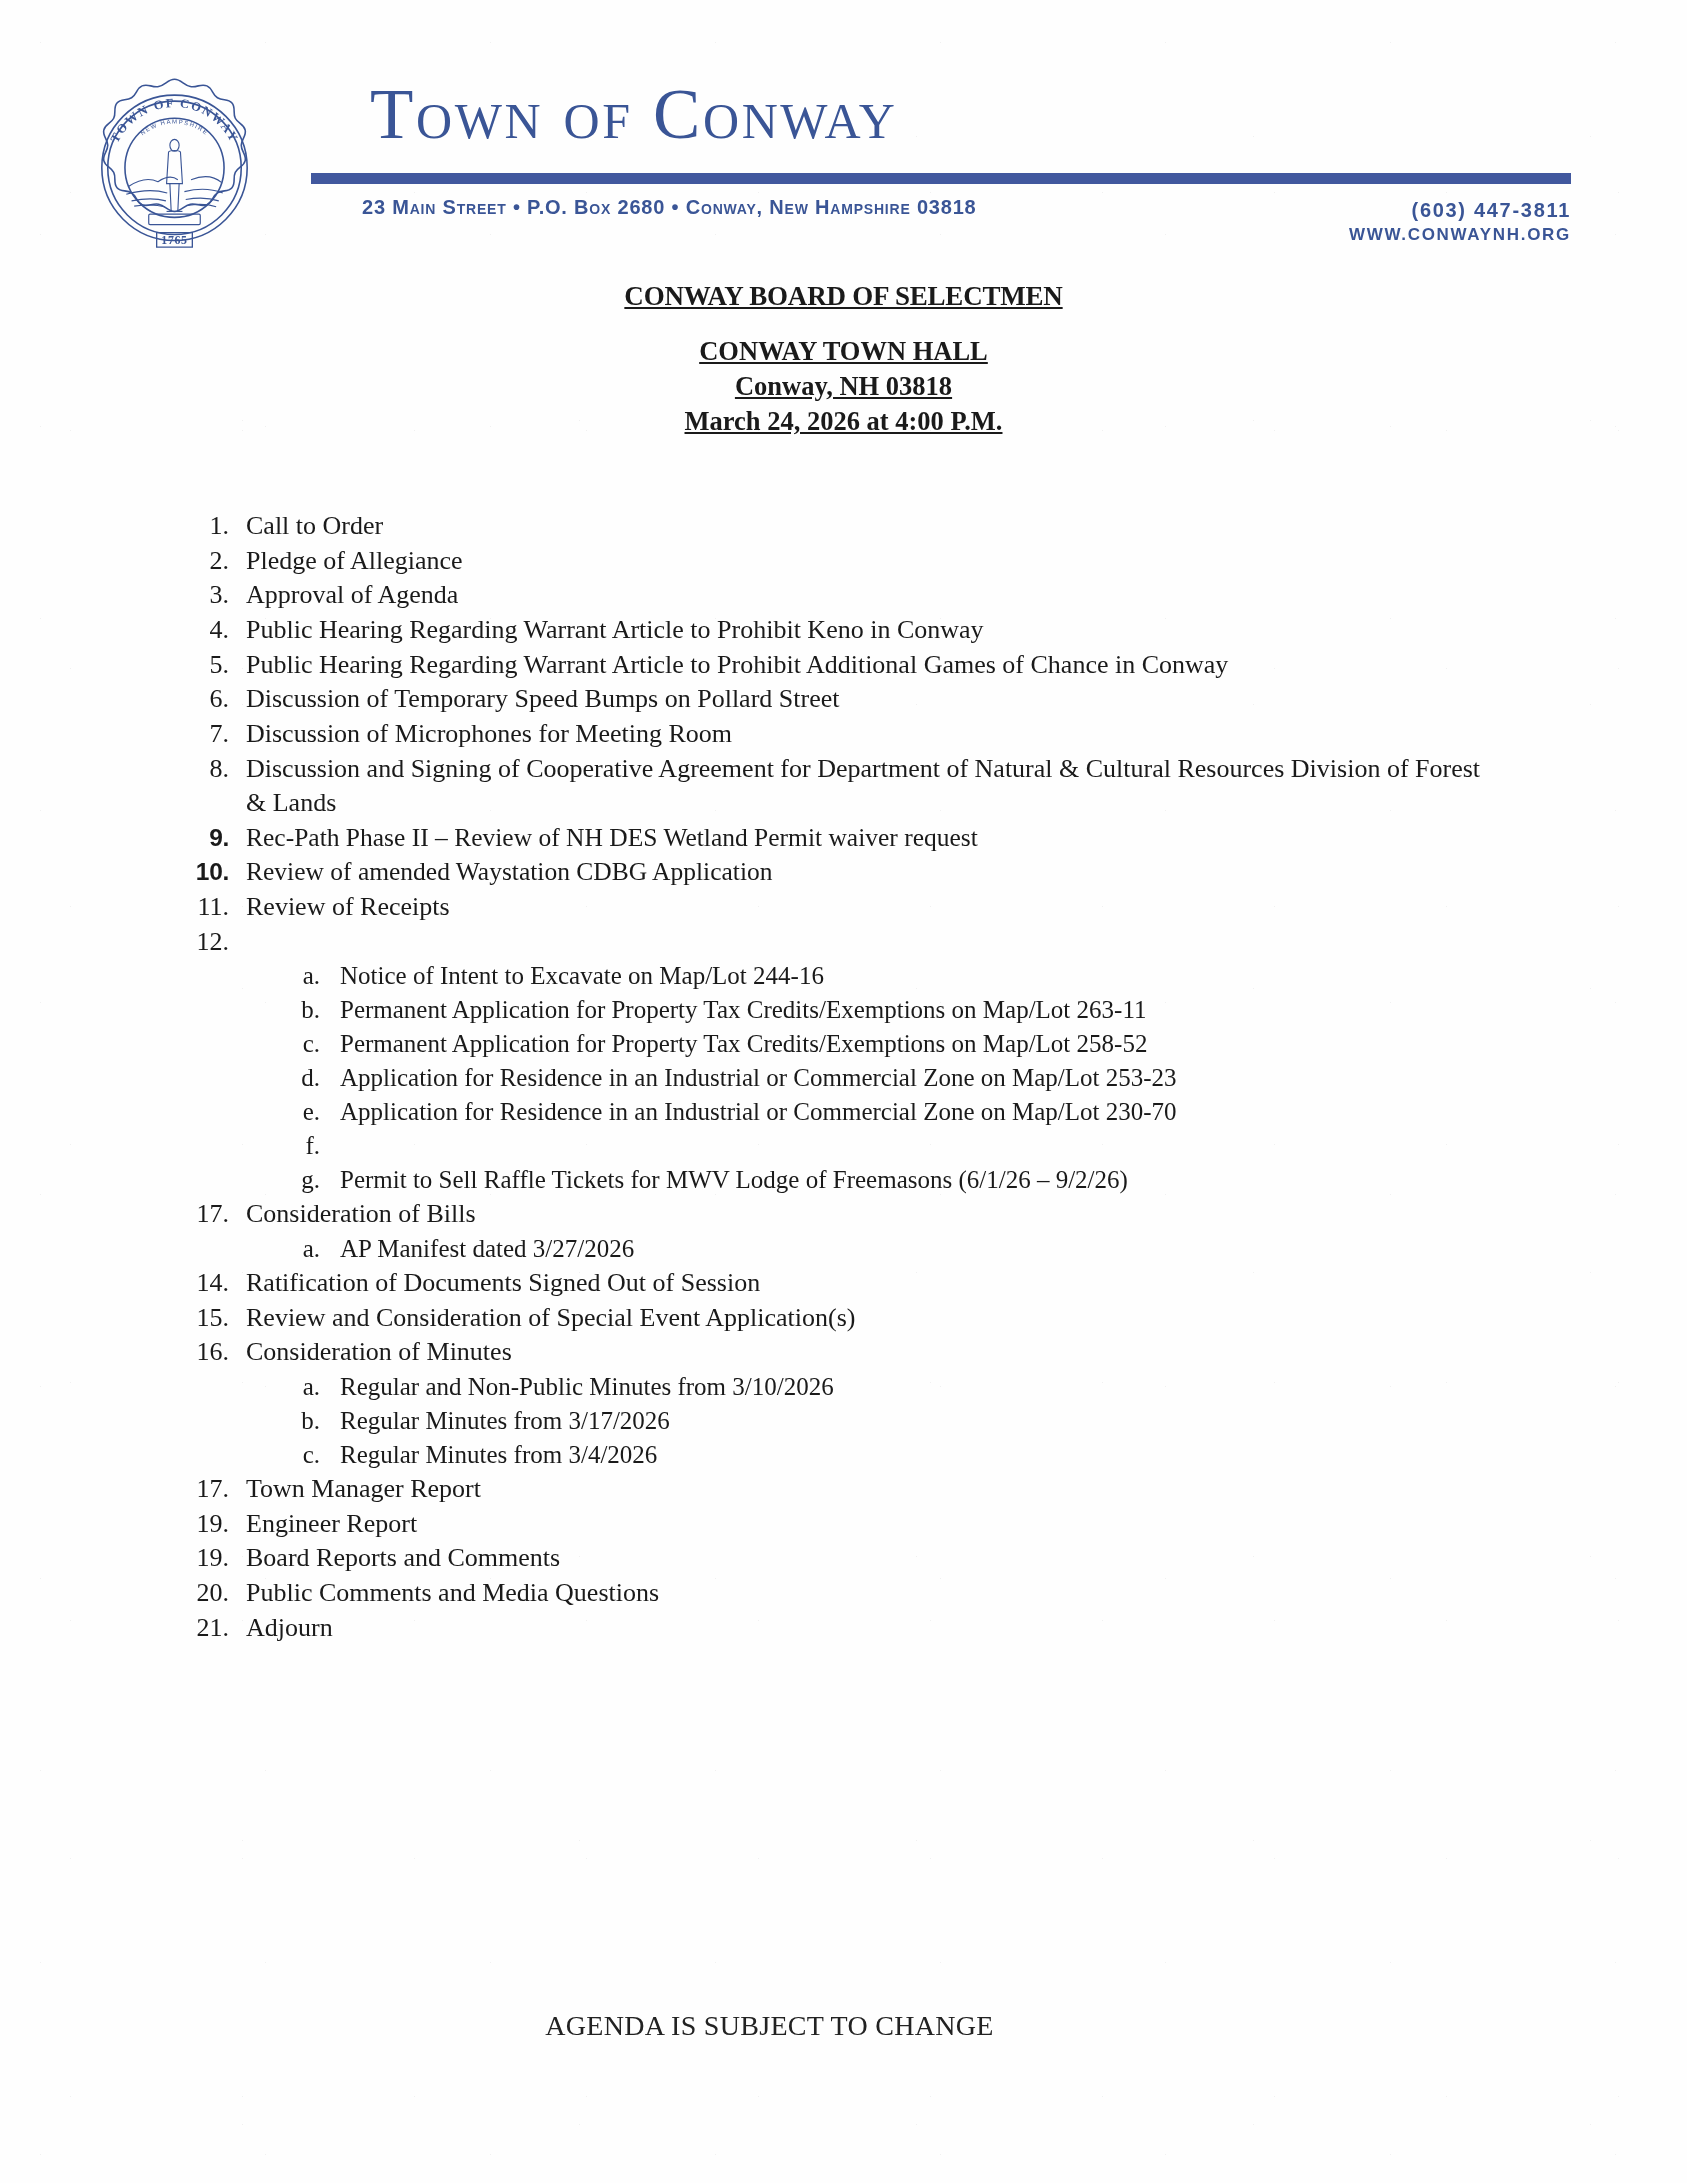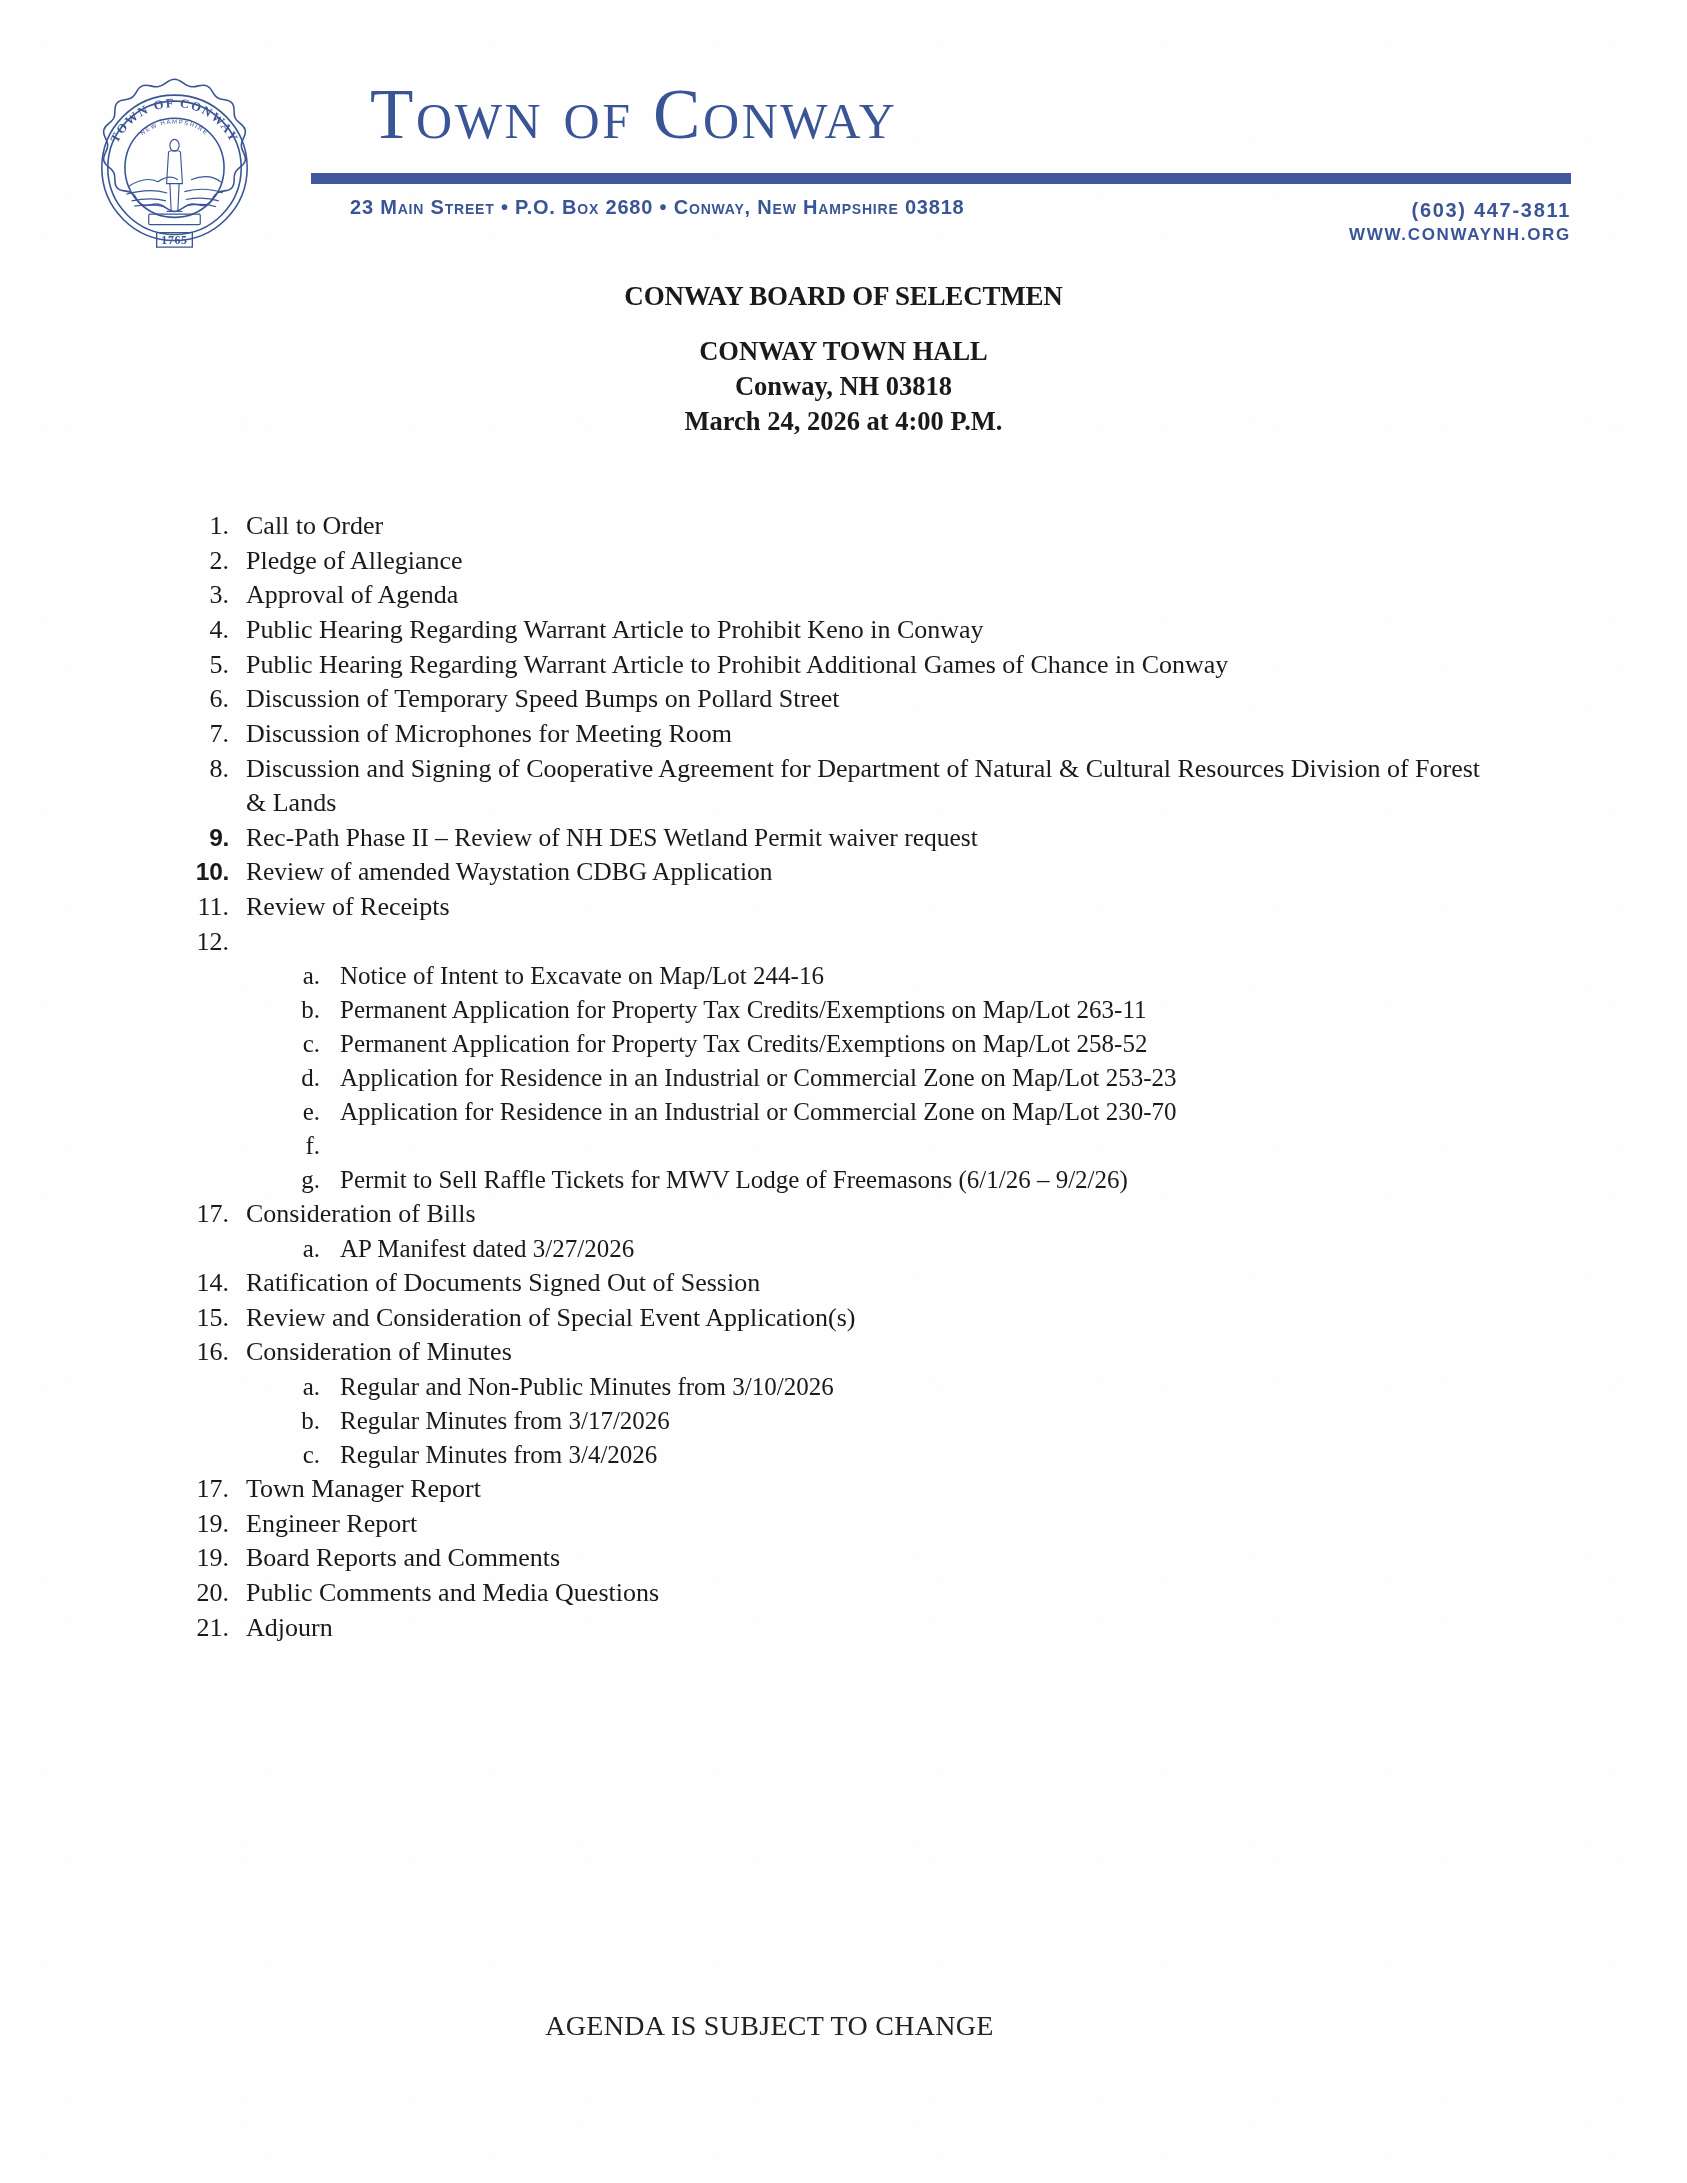--- a/index.html
+++ b/index.html
@@ -58,21 +58,21 @@
     position: absolute;
     left: 311px;
     top: 173px;
     width: 1260px;
     height: 10.6px;
     background: #41589e;
   }
 
   .lh-address {
     position: absolute;
-    left: 350px;
+    left: 362px;
     top: 196px;
     font-family: "Liberation Sans", "DejaVu Sans", sans-serif;
     font-size: 20px;
     font-weight: bold;
     letter-spacing: 0.8px;
     color: #3a5596;
     font-variant: small-caps;
     white-space: nowrap;
   }
 
@@ -100,20 +100,21 @@
     white-space: nowrap;
   }
 
   
   .doc-head {
     position: absolute;
     left: 0;
     top: 283px;
     width: 1687px;
     text-align: center;
+    text-decoration: underline;
   }
   .doc-head .board {
     font-family: "Liberation Serif", "DejaVu Serif", serif;
     font-weight: bold;
     font-size: 27px;
     letter-spacing: -0.2px;
     line-height: 1.0;
     margin-bottom: 24px;
   }
   .doc-head .hline {

